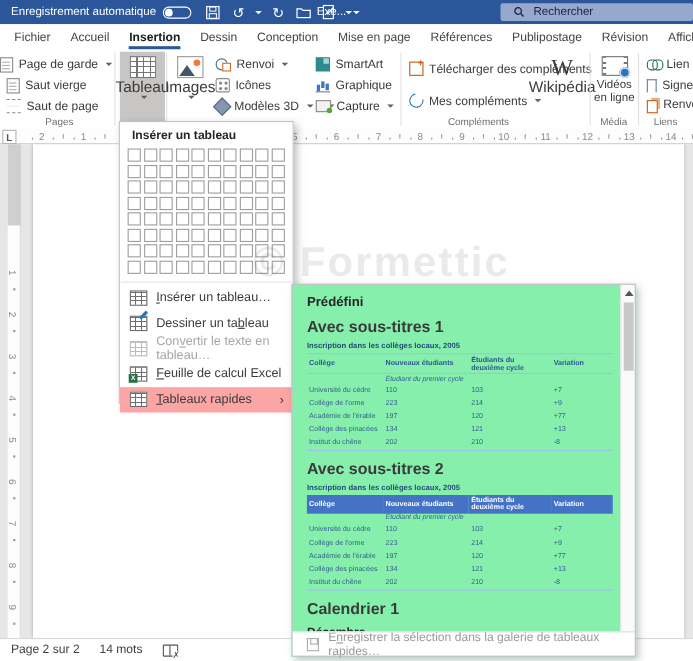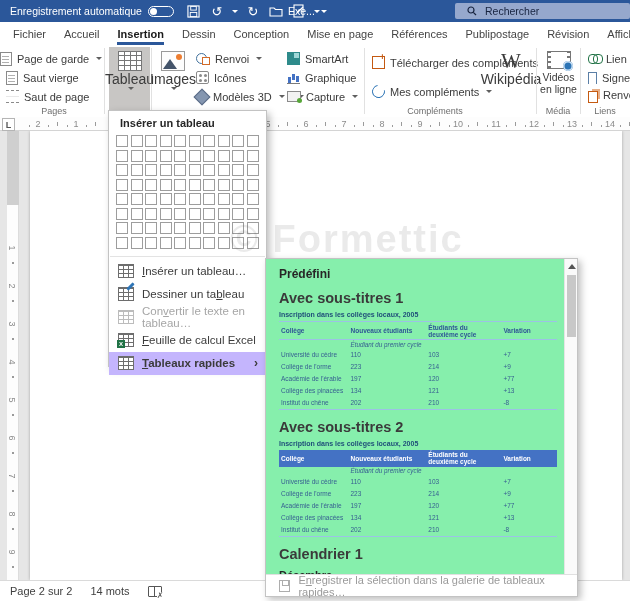--- a/index.html
+++ b/index.html
@@ -92,21 +92,21 @@
                color:rgba(80,80,80,0.12); z-index:30; pointer-events:none; white-space:nowrap; }
 
   
   .table-menu { position:absolute; left:108px; top:110px; width:159px; height:257px; background:#fff;
                 border:1px solid #c3c3c3; box-shadow:3px 3px 7px rgba(0,0,0,.25); z-index:10; }
   .tm-header { font-size:11px; font-weight:bold; color:#262626; padding:6px 0 4px 11px; }
   .tm-grid { display:grid; grid-template-columns:repeat(10,12px); grid-auto-rows:12px; gap:2.5px; margin:2px 0 0 7px; }
   .gcell { background:#fff; border:1px solid #9d9d9d; box-shadow:inset 0 0 0 1px #fff; }
   .tm-sep { height:1px; background:#e3e3e3; margin:7px 1px 3px 1px; }
   .menu-item { height:23px; display:flex; align-items:center; gap:8px; padding-left:9px; font-size:11.5px; color:#3b3b3b; position:relative; }
-  .menu-item.hl { background:#c4b5fd;font-weight:bold; }
+  .menu-item.hl { background:#fca5a5; }
   .menu-item.dis { color:#a6a6a6; }
   .menu-item .u { text-decoration:underline; }
   .mi-caret { position:absolute; right:8px; font-size:12px; color:#3b3b3b; }
   .mi-ic { width:16px; height:14px; flex:0 0 16px; position:relative; }
   .mi-grid { border:1px solid #6d6d6d; background:
       repeating-linear-gradient(90deg, transparent 0 4px, #6d6d6d 4px 5px),
       repeating-linear-gradient(0deg, transparent 0 3px, #6d6d6d 3px 4px); background-color:#fff; }
   .mi-ic.pencil::after { content:""; position:absolute; right:-2px; top:-3px; width:9px; height:3px; background:#2e75b6; transform:rotate(-45deg); border-radius:1px; }
   .mi-ic.dim { opacity:.45; }
   .mi-ic.excel::after { content:"X"; position:absolute; left:-2px; bottom:-2px; width:8px; height:8px; background:#217346; color:#fff;

